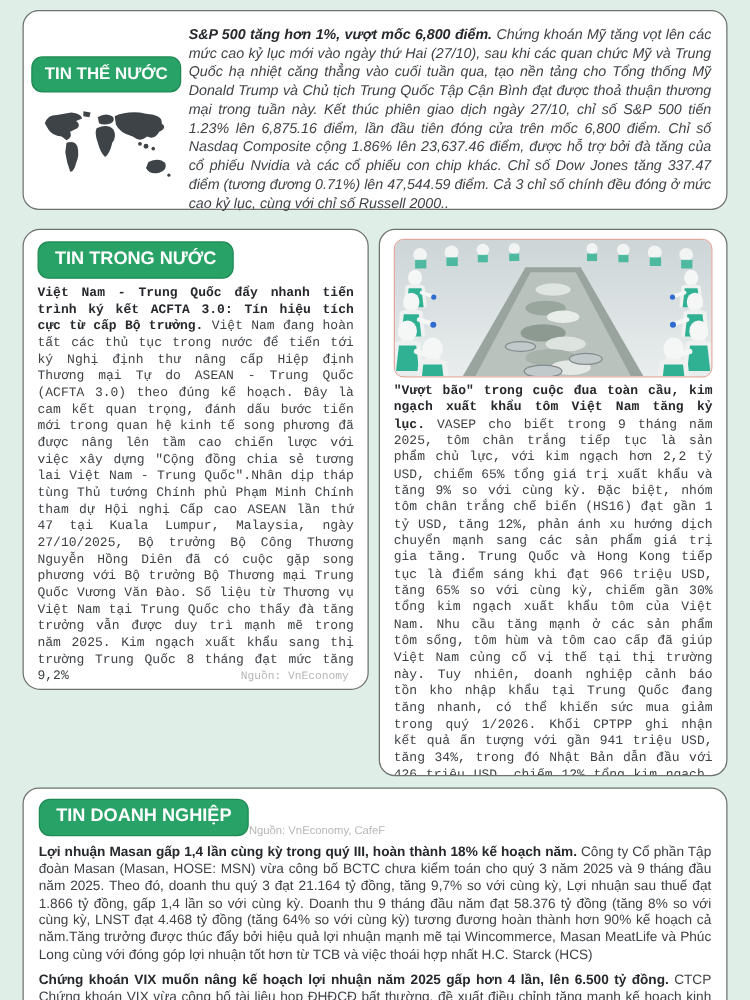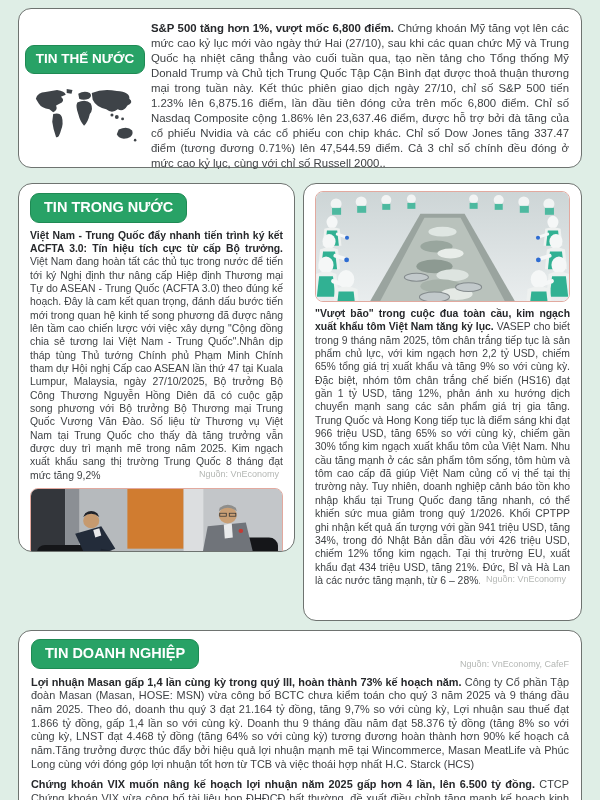--- a/index.html
+++ b/index.html
@@ -39,38 +39,38 @@
     padding: 9px 12px 7px 10px;
   }
   .world-left {
     flex: none; width: 112px;
     display: flex; flex-direction: column; align-items: center;
     padding-top: 27px;
   }
   .world-left .badge { margin-bottom: 11px; font-size: 13.5px; padding: 6px 10px 7px; }
   .world-map { width: 106px; height: 64px; }
   .world-map svg { display: block; width: 100%; height: 100%; }
-  .world-right { flex: 1; padding-left: 10px; display: flex; flex-direction: column; }
+  .world-right { flex: 1; padding-left: 10px; display: flex; flex-direction: column; font-style: italic; }
   .world-right p {
     margin: 3px 0 0;
     font-size: 11.4px; line-height: 15px;
     color: #3f4245; text-align: justify;
   }
   .world-right .src-line { text-align: center; margin-top: 17px; }
 
   
   .mid-row { display: flex; gap: 8px; margin: 15px 18px 0; align-items: flex-start; }
   .mid-card { overflow: hidden; padding: 9px 11px 10px; }
   .mid-card.left  { flex: none; width: 277px; height: 369px; border-radius: 14px; }
   .mid-card.right { flex: 1; height: 438px; padding-top: 7px; }
   .mid-text {
     position: relative;
     margin: 6px 0 0;
     font-size: 10.4px; line-height: 13.35px;
-    color: #3f4245; text-align: justify;
+    color: #3f4245; text-align: justify; font-family: Liberation Mono, monospace;
   }
   .mid-card.right .mid-text { margin-top: 5px; }
   .src-inline {
     position: absolute; right: 4px; bottom: 0.5px;
     background: #ffffff; padding-left: 6px;
   }
   .photo {
     border: 1px solid #e2a99f;
     border-radius: 8px;
     overflow: hidden;
@@ -80,21 +80,21 @@
   .photo.meeting { height: 112px; }
   .photo.shrimp  { height: 111px; margin-top: 0; }
 
   
   .biz-card {
     margin: 9px 18px 0;
     height: 200px;
     padding: 8px 12px;
     overflow: hidden;
   }
-  .biz-header { display: flex; justify-content: space-between; align-items: flex-end; }
+  .biz-header { display: flex; align-items: flex-end; }
   .biz-text {
     margin: 7px 0 0;
     font-size: 10.9px; line-height: 13.7px;
     color: #3f4245; text-align: justify;
   }
 </style>
 </head>
 <body>
 
 <div class="page">
@@ -267,19 +267,19 @@
       <p class="mid-text"><span class="lead">"Vượt bão" trong cuộc đua toàn cầu, kim ngạch xuất khẩu tôm Việt Nam tăng kỷ lục.</span>
         <span>VASEP cho biết trong 9 tháng năm 2025, tôm chân trắng tiếp tục là sản phẩm chủ lực, với kim ngạch hơn 2,2 tỷ USD, chiếm 65% tổng giá trị xuất khẩu và tăng 9% so với cùng kỳ. Đặc biệt, nhóm tôm chân trắng chế biến (HS16) đạt gần 1 tỷ USD, tăng 12%, phản ánh xu hướng dịch chuyển mạnh sang các sản phẩm giá trị gia tăng. Trung Quốc và Hong Kong tiếp tục là điểm sáng khi đạt 966 triệu USD, tăng 65% so với cùng kỳ, chiếm gần 30% tổng kim ngạch xuất khẩu tôm của Việt Nam. Nhu cầu tăng mạnh ở các sản phẩm tôm sống, tôm hùm và tôm cao cấp đã giúp Việt Nam củng cố vị thế tại thị trường này. Tuy nhiên, doanh nghiệp cảnh báo tồn kho nhập khẩu tại Trung Quốc đang tăng nhanh, có thể khiến sức mua giảm trong quý 1/2026. Khối CPTPP ghi nhận kết quả ấn tượng với gần 941 triệu USD, tăng 34%, trong đó Nhật Bản dẫn đầu với 426 triệu USD, chiếm 12% tổng kim ngạch. Tại thị trường EU, xuất khẩu đạt 434 triệu USD, tăng 21%. Đức, Bỉ và Hà Lan là các nước tăng mạnh, từ 6 – 28%.</span><span class="src src-inline">Nguồn: VnEconomy</span></p>
     </section>
   </div>
 
   <section class="card biz-card">
     <div class="biz-header">
       <div class="badge">TIN DOANH NGHIỆP</div>
       <div class="src">Nguồn: VnEconomy, CafeF</div>
     </div>
-    <p class="biz-text"><span class="lead">Lợi nhuận Masan gấp 1,4 lần cùng kỳ trong quý III, hoàn thành 73% kế hoạch năm.</span>
+    <p class="biz-text"><span class="lead">Lợi nhuận Masan gấp 1,4 lần cùng kỳ trong quý III, hoàn thành 18% kế hoạch năm.</span>
       <span>Công ty Cổ phần Tập đoàn Masan (Masan, HOSE: MSN) vừa công bố BCTC chưa kiểm toán cho quý 3 năm 2025 và 9 tháng đầu năm 2025. Theo đó, doanh thu quý 3 đạt 21.164 tỷ đồng, tăng 9,7% so với cùng kỳ, Lợi nhuận sau thuế đạt 1.866 tỷ đồng, gấp 1,4 lần so với cùng kỳ. Doanh thu 9 tháng đầu năm đạt 58.376 tỷ đồng (tăng 8% so với cùng kỳ, LNST đạt 4.468 tỷ đồng (tăng 64% so với cùng kỳ) tương đương hoàn thành hơn 90% kế hoạch cả năm.Tăng trưởng được thúc đẩy bởi hiệu quả lợi nhuận mạnh mẽ tại Wincommerce, Masan MeatLife và Phúc Long cùng với đóng góp lợi nhuận tốt hơn từ TCB và việc thoái hợp nhất H.C. Starck (HCS)</span></p>
     <p class="biz-text"><span class="lead">Chứng khoán VIX muốn nâng kế hoạch lợi nhuận năm 2025 gấp hơn 4 lần, lên 6.500 tỷ đồng.</span>
       <span>CTCP Chứng khoán VIX vừa công bố tài liệu họp ĐHĐCĐ bất thường, đề xuất điều chỉnh tăng mạnh kế hoạch kinh doanh năm 2025. Theo đó, lợi nhuận trước thuế mục tiêu được nâng lên 6.500 tỷ đồng, cao hơn 1.500 tỷ đồng so với phương án trình ngày 23/9 và tăng 433% kế hoạch ban đầu. Lợi nhuận sau thuế cũng được điều chỉnh tăng tương ứng,</span></p>
   </section>
 
 </div>
 
 </body></html>

